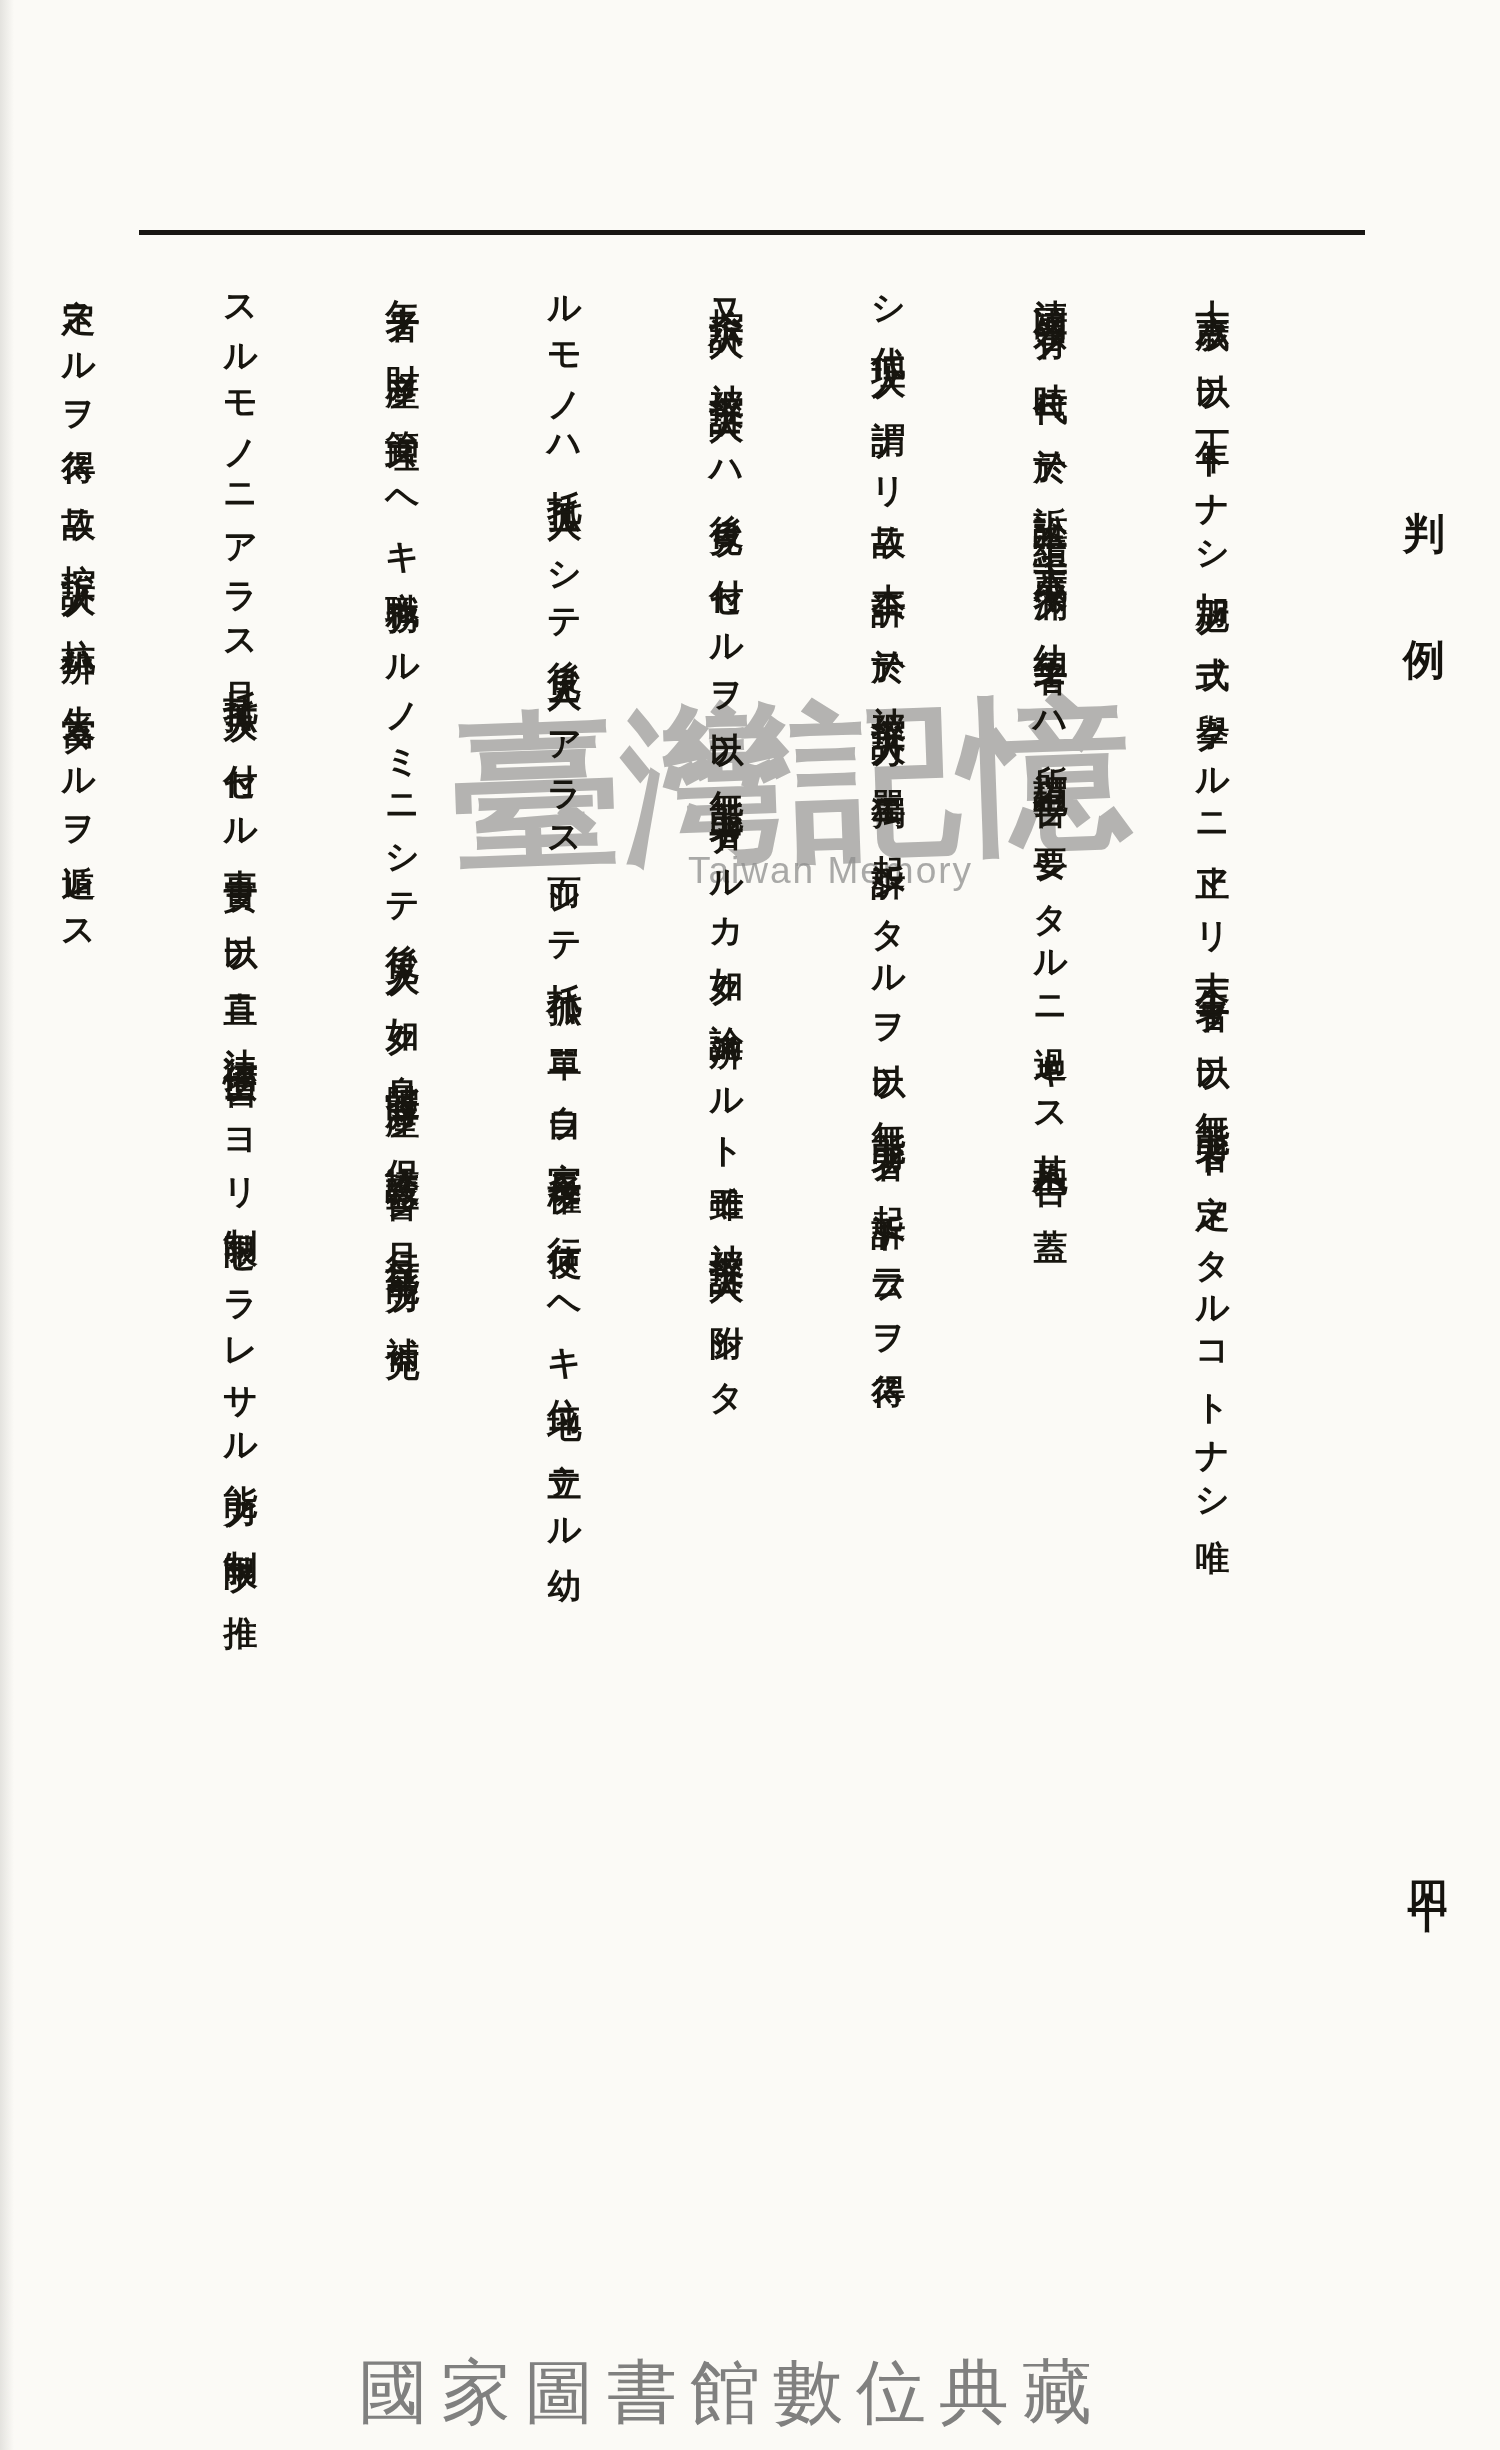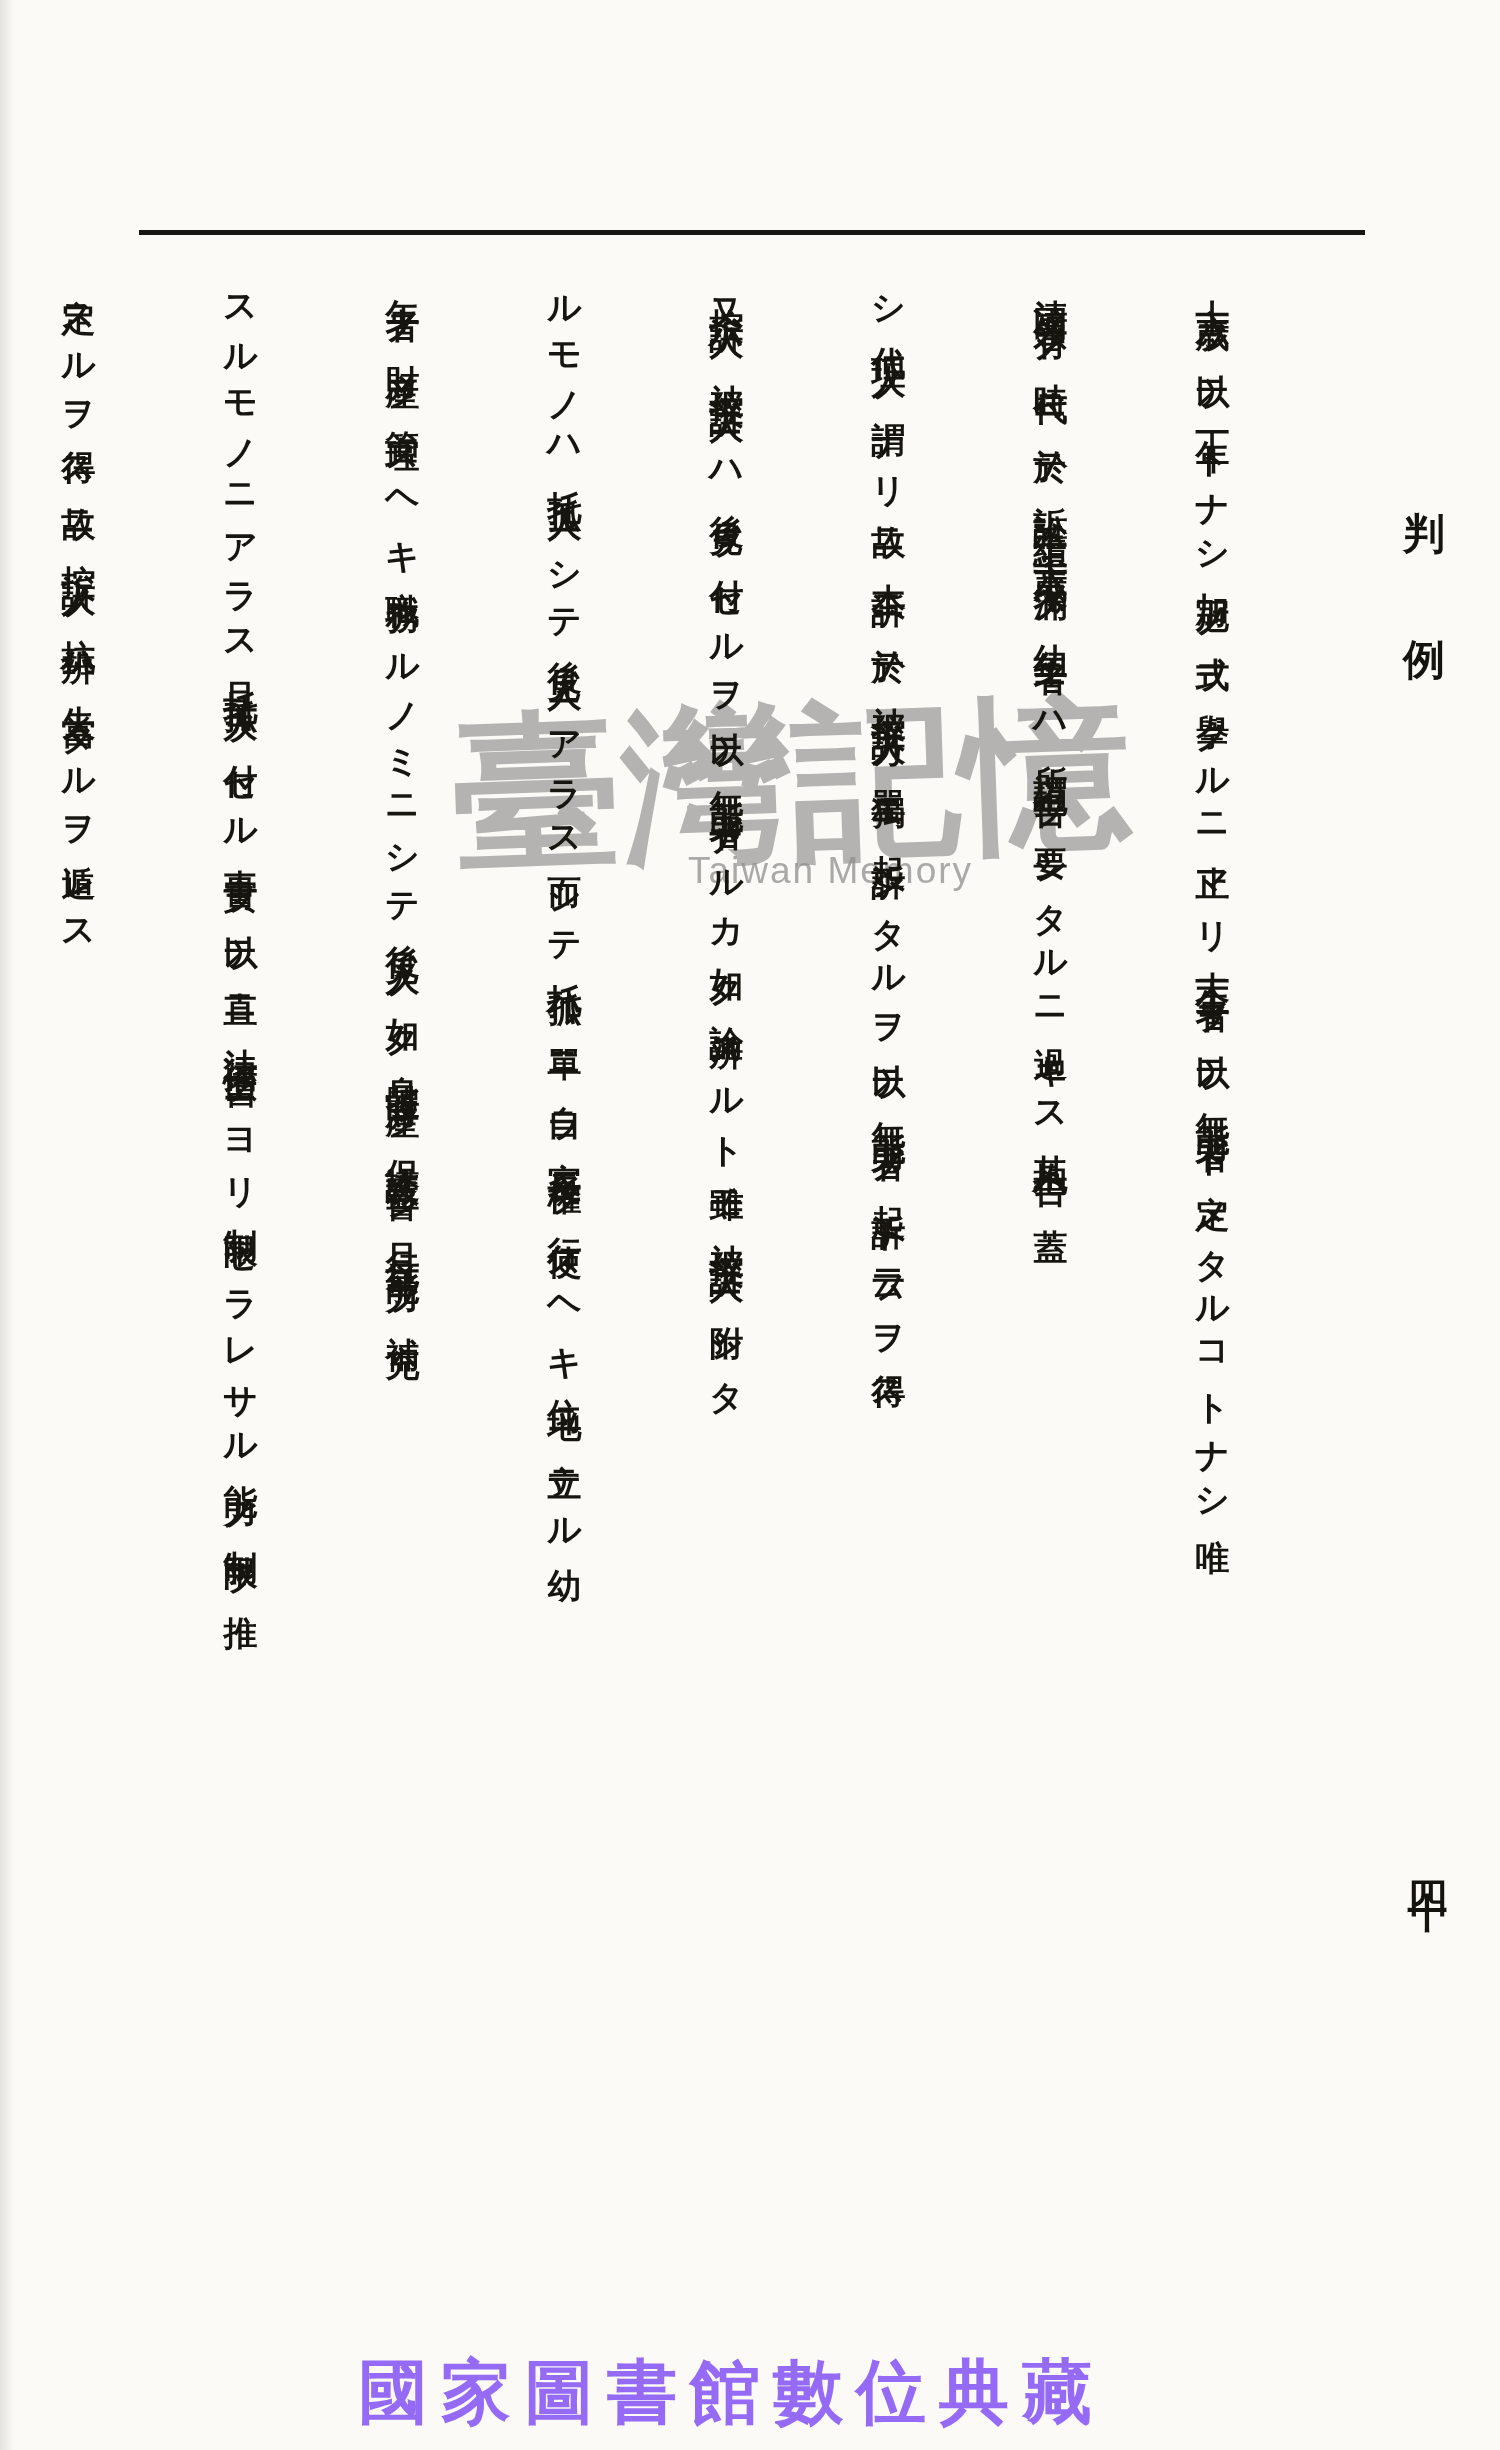--- a/index.html
+++ b/index.html
@@ -54,21 +54,21 @@
   .wm-latin{
     position:absolute;left:688px;top:850px;
     font-size:37px;letter-spacing:2px;
     color:#8e8e8d;opacity:0.75;
     font-family:"Liberation Sans", sans-serif;
     pointer-events:none;
   }
   .wm-bottom{
     position:absolute;left:358px;top:2358px;
     font-size:70px;letter-spacing:13px;line-height:1;
-    color:#8b5cf6;opacity:0.9;font-weight:bold;
+    color:#737373;opacity:0.9;font-weight:normal;
     pointer-events:none;
   }
 </style>
 </head>
 <body>
 
 <div class="page">
 
   <div class="top-rule"></div>
 

